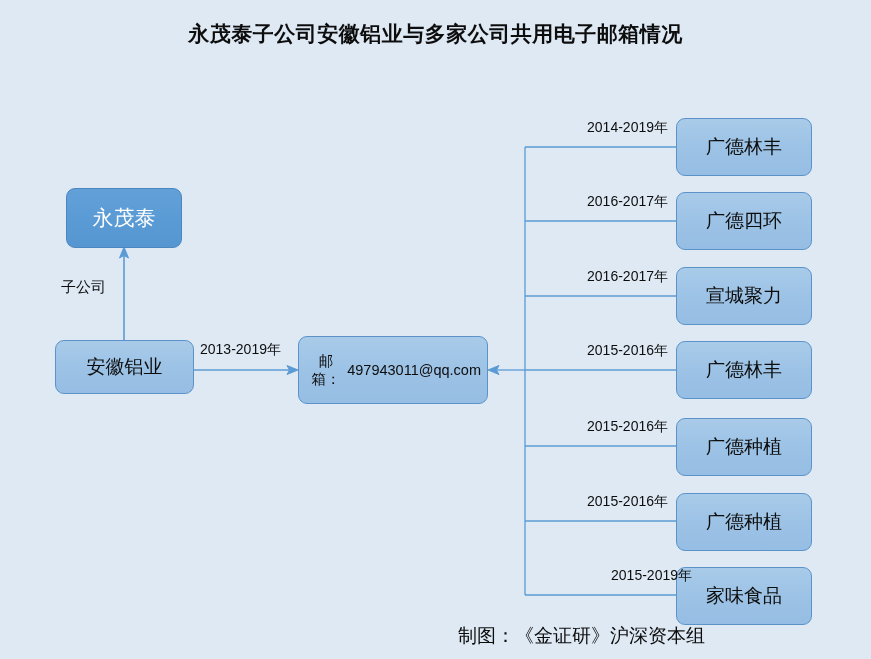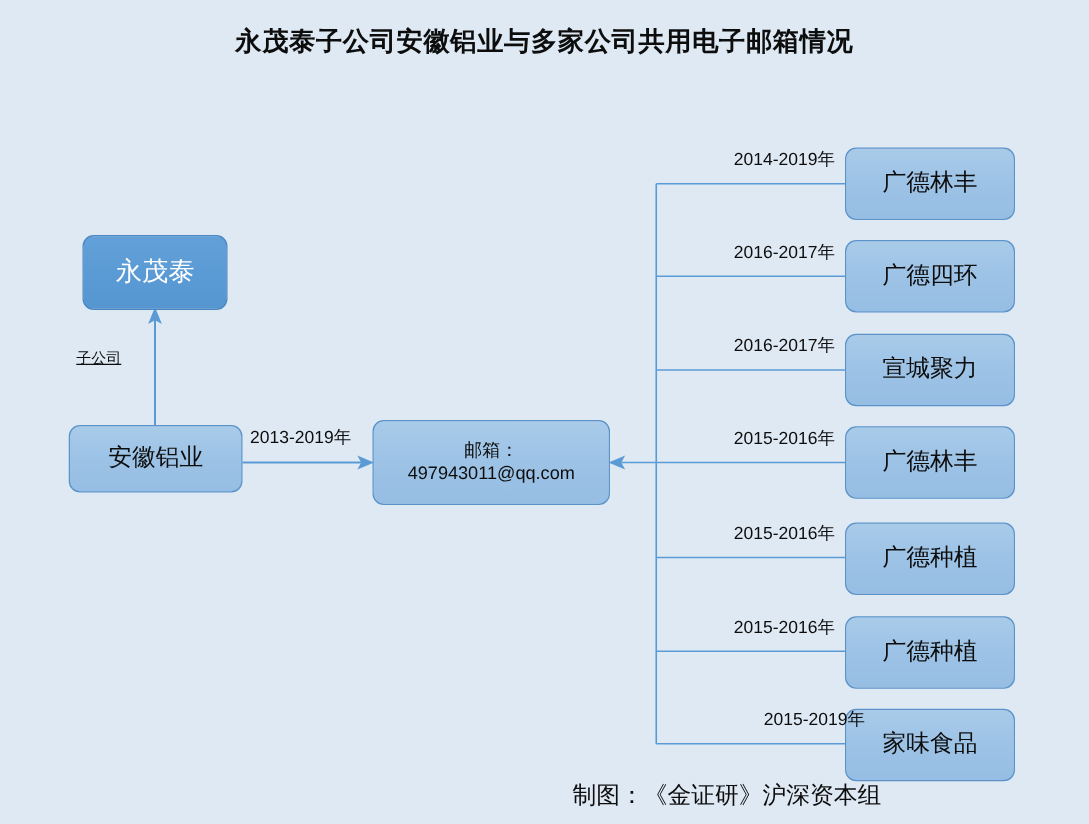--- a/index.html
+++ b/index.html
@@ -56,21 +56,21 @@
     left: 66px; top: 188px; width: 116px; height: 60px;
     font-size: 21px;
   }
   #node-anhuilvye {
     left: 55px; top: 340px; width: 139px; height: 54px;
     font-size: 19px;
   }
   #node-email {
     left: 298px; top: 336px; width: 190px; height: 68px;
     font-size: 14.5px;
-    flex-direction: column;
+    flex-direction: row;
     padding: 0 6px;
   }
   #node-email .email-line {
     display: block;
   }
   .company-node {
     left: 676px;
     width: 136px;
     height: 58px;
     font-size: 19px;
@@ -80,22 +80,21 @@
     font-size: 14px;
     color: #0d0d0d;
     white-space: nowrap;
   }
   .edge-label.cn {
     font-size: 14.5px;
   }
   #label-subsidiary {
     left: 61px;
     top: 278px;
-    font-size: 12px;
-    text-decoration: underline;
+    font-size: 15px;
   }
   #label-email-years {
     left: 200px;
     top: 341px;
   }
   .year-label {
     position: absolute;
     text-align: right;
     width: 132px;
   }

